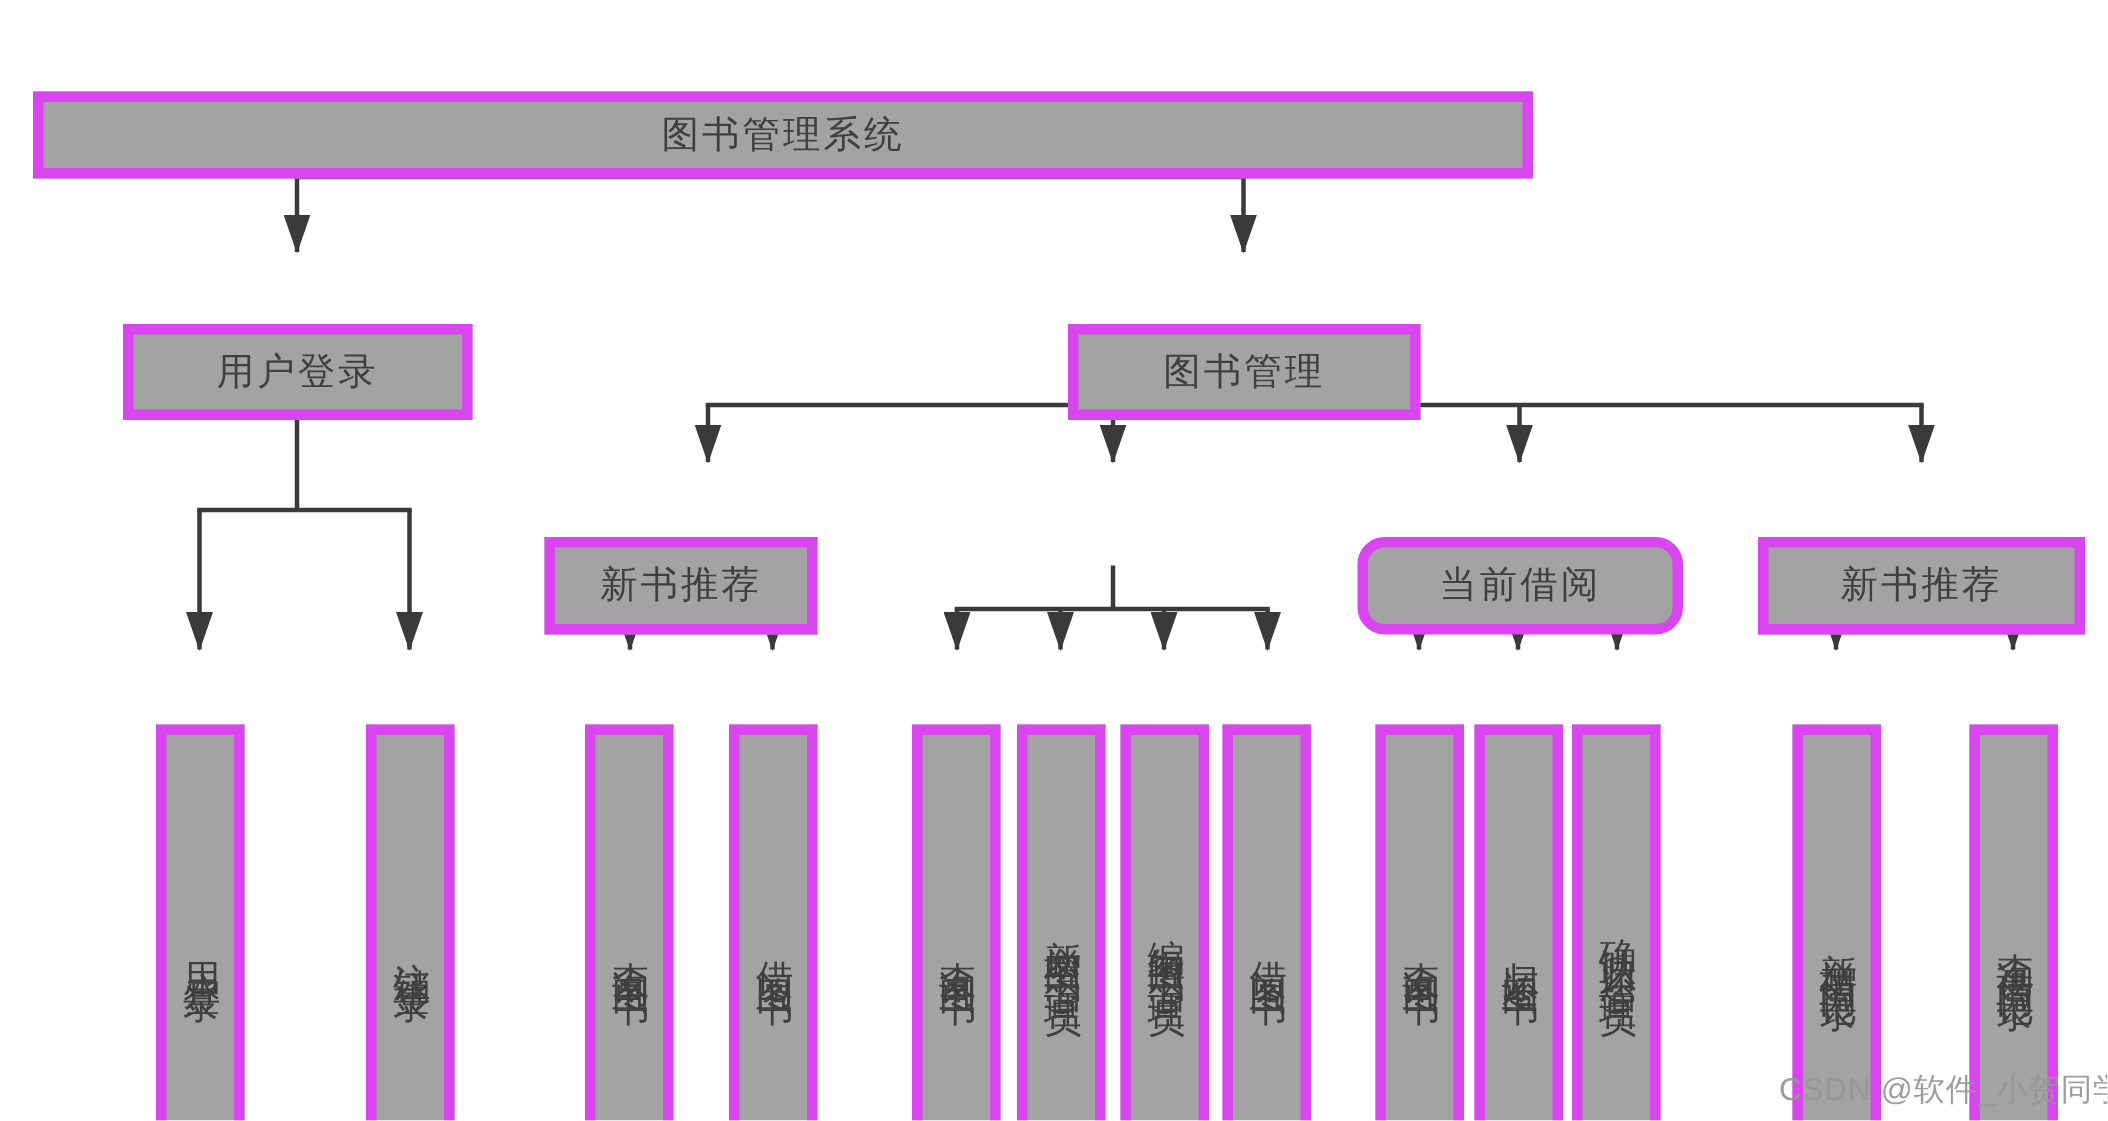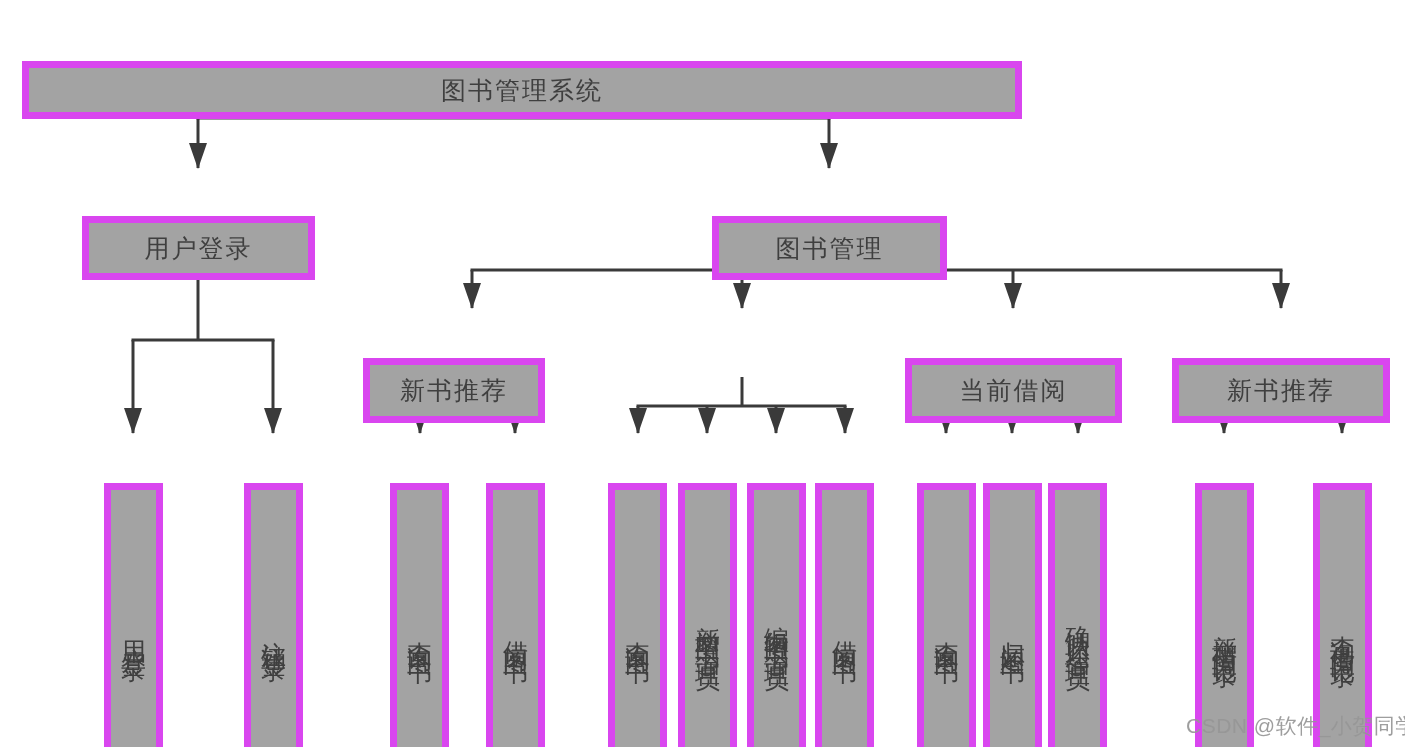--- a/index.html
+++ b/index.html
@@ -35,21 +35,21 @@
     letter-spacing: 2px;
     line-height: 1;
     margin-top: 46px;
   }
   .node-root   { left: 22px;  top: 15px;  width: 1000px; height: 58px; }
   .node-l2a    { left: 82px;  top: 170px; width: 233px;  height: 64px; }
   .node-l2b    { left: 712px; top: 170px; width: 235px;  height: 64px; justify-content: center; }
   .node-l3     { top: 312px;  height: 65px; }
   .node-l3a    { left: 363px;  width: 182px; }
   .node-l3b    { left: 634px;  width: 217px; }
-  .node-l3c    { left: 905px;  width: 217px; }
+  .node-l3c    { left: 905px;  width: 217px; border-radius: 18px; }
   .node-l3d    { left: 1172px; width: 218px; }
   .node-v      { top: 437px; width: 59px; height: 299px; }
   .va1 { left: 104px; }  .va2 { left: 244px; }
   .vb1 { left: 390px; }  .vb2 { left: 486px; }
   .vc1 { left: 608px; }  .vc2 { left: 678px; }  .vc3 { left: 747px; }  .vc4 { left: 815px; }
   .vd1 { left: 917px; }  .vd2 { left: 983px; }  .vd3 { left: 1048px; }
   .ve1 { left: 1195px; } .ve2 { left: 1313px; }
   .vtext {
     writing-mode: vertical-rl;
     text-orientation: mixed;

